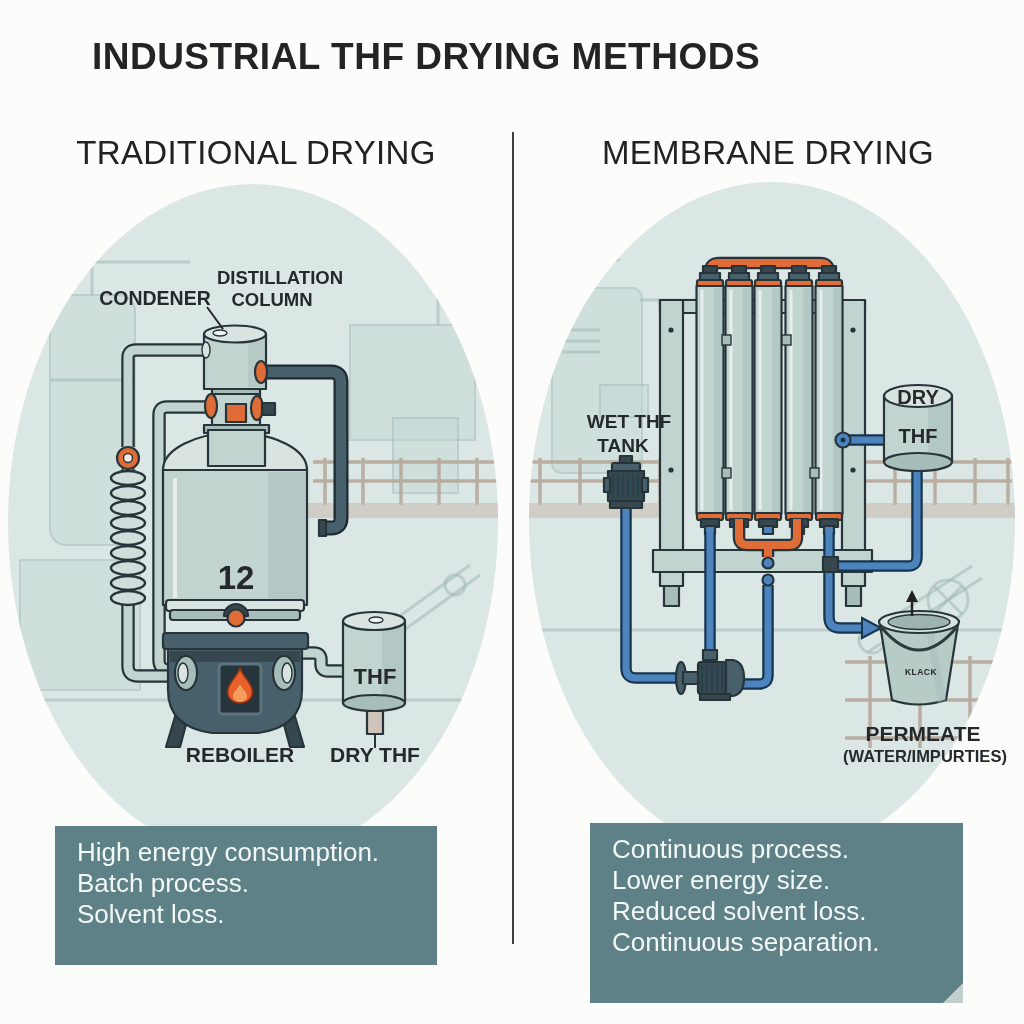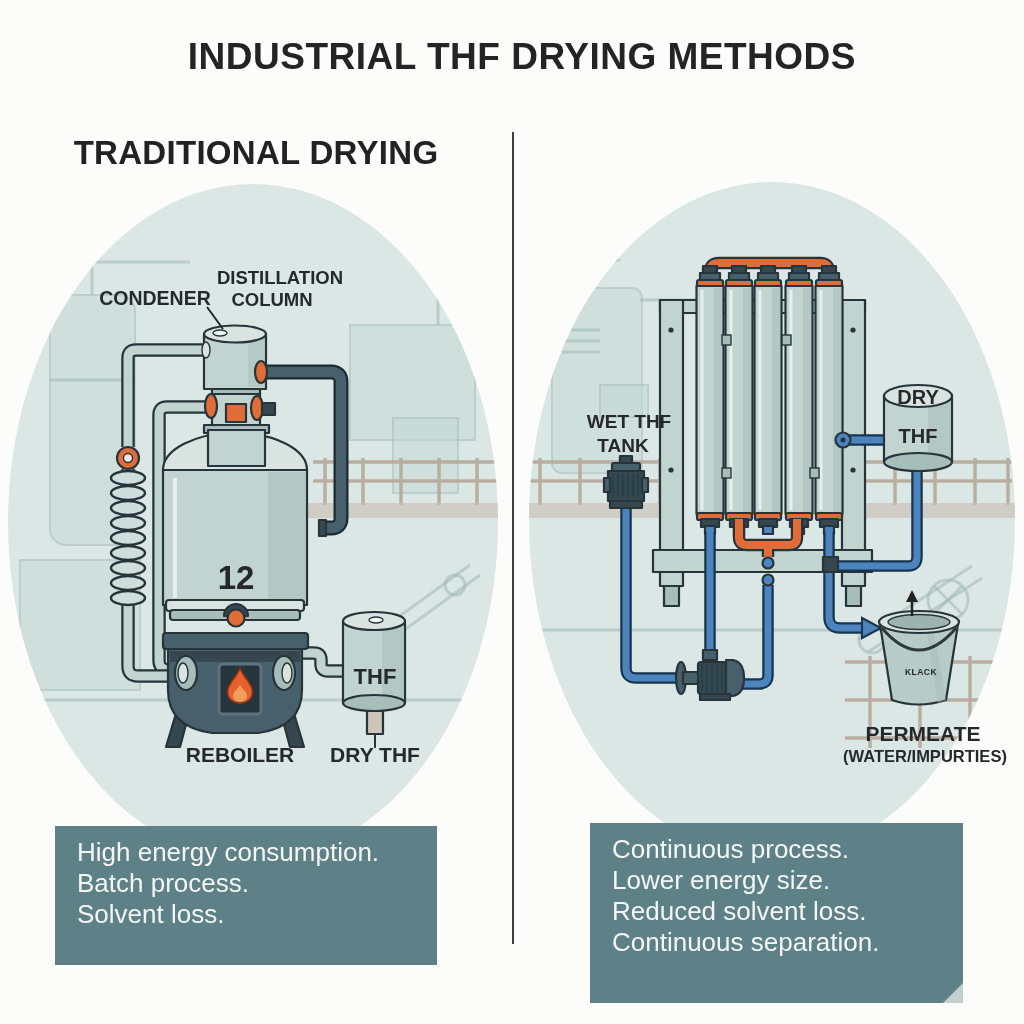--- a/index.html
+++ b/index.html
@@ -1,21 +1,21 @@
 <!DOCTYPE html>
 <html style="--accent-orange: #e06c38; --pipe-blue: #4d84bd; --metal: #c2d4d0; --metal-light: #d9e4e1; --metal-shade: #a7bdb9; --dark-slate: #47606b; --dark-slate-deep: #36474f; --panel-bg: #dbe7e5; --box-bg: #5d8186; --title-color: #242424; --note-text: #f3f7f6; --divider: #3d3f40;"><head>
 <meta charset="utf-8">
 <style>
   html,body{margin:0;padding:0;background:#fff;}
   .stage{position:relative;width:1024px;height:1024px;background:#fcfcfb;overflow:hidden;
          font-family:"Liberation Sans",sans-serif;}
-  .title{position:absolute;left:12px;top:36px;width:844px;text-align:right;
+  .title{position:absolute;left:4px;top:36px;width:844px;text-align:center;
          font-size:37px;font-weight:bold;letter-spacing:.5px;color:var(--title-color);}
   .hdr{position:absolute;top:134px;width:512px;text-align:center;
-       font-size:33px;font-weight:bold;letter-spacing:.3px;color:#222;}
+       font-size:33px;font-weight:normal;letter-spacing:.3px;color:#222;}
   .hdr.l{left:0;} .hdr.r{left:512px;}
   .divider{position:absolute;left:512px;top:132px;width:2px;height:812px;background:var(--divider);}
   svg{position:absolute;left:0;top:0;}
   .notes{position:absolute;background:var(--box-bg);color:var(--note-text);
          font-size:26px;line-height:31px;padding:11px 14px 0 22px;box-sizing:border-box;}
   .notes.l{left:55px;top:826px;width:382px;height:139px;}
   .notes.r{left:590px;top:823px;width:373px;height:180px;}
   .fold{position:absolute;right:0;bottom:0;width:0;height:0;
         border-left:20px solid transparent;border-bottom:20px solid #c2cfcd;}
   
@@ -37,20 +37,21 @@
   .rib{stroke:#27424c;stroke-width:2;}
   text.lbl{font-family:"Liberation Sans",sans-serif;font-weight:bold;fill:#25292c;text-anchor:middle;}
 </style>
 </head>
 <body>
 
 <div class="stage">
 
   <div class="title">INDUSTRIAL THF DRYING METHODS</div>
   <div class="hdr l">TRADITIONAL DRYING</div>
+  <div class="hdr r">MEMBRANE DRYING</div>
   <div class="divider"></div>
 
   <svg width="1024" height="1024" viewBox="0 0 1024 1024">
     <defs>
       <clipPath id="clipL">
           <ellipse cx="253" cy="522" rx="245" ry="338"></ellipse>
         </clipPath>
       <clipPath id="clipR">
           <ellipse cx="772" cy="520" rx="243" ry="338"></ellipse>
         </clipPath>

